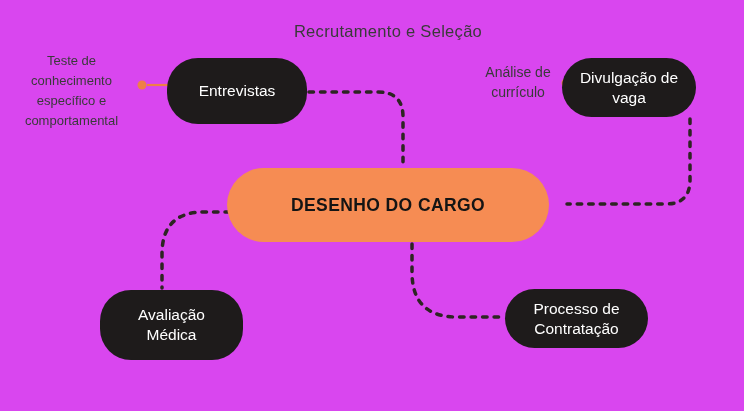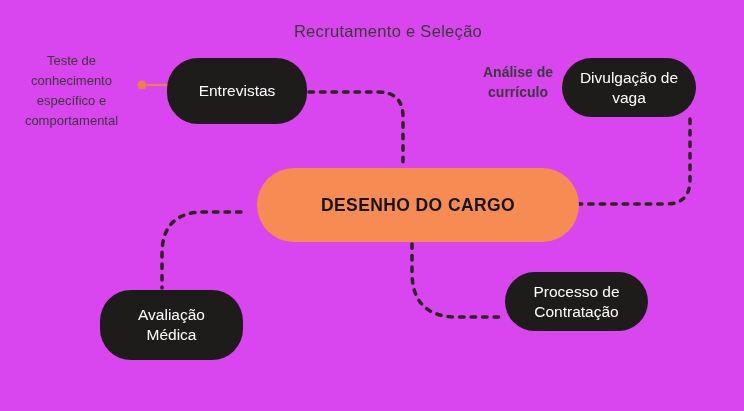--- a/index.html
+++ b/index.html
@@ -44,42 +44,42 @@
   .node-black {
     background: #1e1b1b;
     color: #ffffff;
     border-radius: 31px;
     font-size: 15.5px;
     line-height: 20px;
   }
   .node-entrevistas   { left: 167px; top: 58px;  width: 140px; height: 66px; }
   .node-divulgacao    { left: 562px; top: 58px;  width: 134px; height: 59px; padding: 0 14px; }
   .node-avaliacao     { left: 100px; top: 290px; width: 143px; height: 70px; padding: 16px 24px; }
-  .node-processo      { left: 505px; top: 272px; width: 143px; height: 59px; padding: 15px 10px; }
+  .node-processo      { left: 505px; top: 289px; width: 143px; height: 59px; padding: 15px 10px; }
   .node-center {
-    left: 257px; top: 168px; width: 322px; height: 74px;
+    left: 227px; top: 168px; width: 322px; height: 74px;
     background: #f68c53;
     border-radius: 37px;
     color: #141414;
     font-weight: 700;
     font-size: 17.5px;
     letter-spacing: 0.4px;
   }
   .annotation {
     position: absolute;
     text-align: center;
     color: #3a3a3a;
   }
   .annotation-left {
     left: 14px; top: 51px; width: 115px;
     font-size: 13px; line-height: 20px;
   }
   .annotation-right {
     left: 477px; top: 62px; width: 82px;
-    font-size: 14px; line-height: 20px; font-weight: bold;
+    font-size: 14px; line-height: 20px;
   }
 </style>
 </head>
 <body>
 
 <div class="canvas">
 
   <div class="diagram-title">Recrutamento e Seleção</div>
 
   <svg class="connectors" viewBox="0 0 744 411" xmlns="http://www.w3.org/2000/svg">

